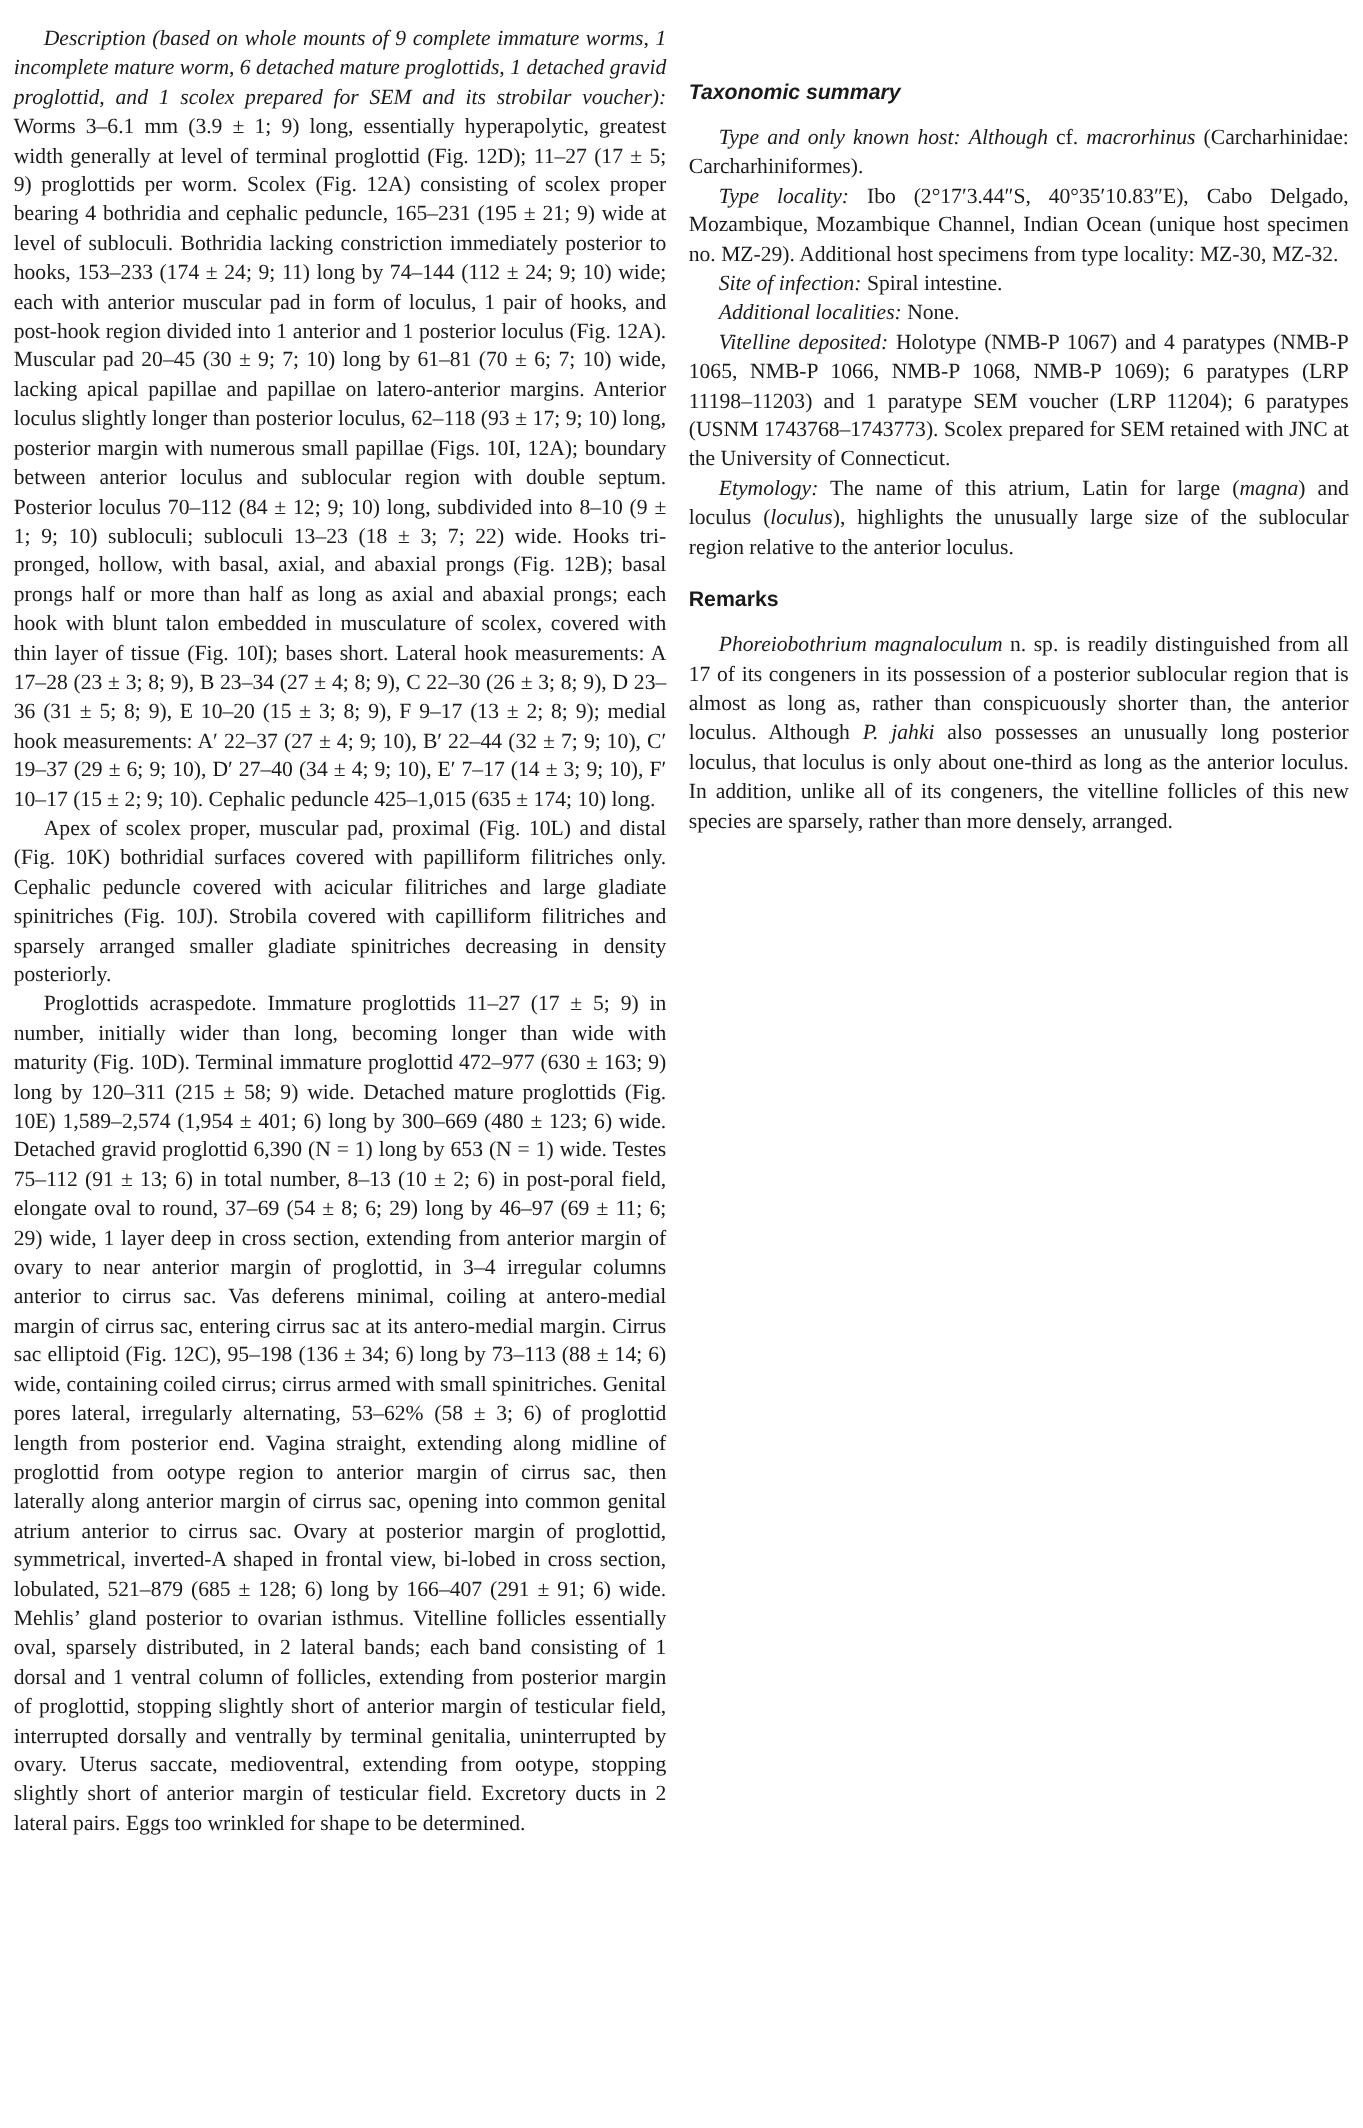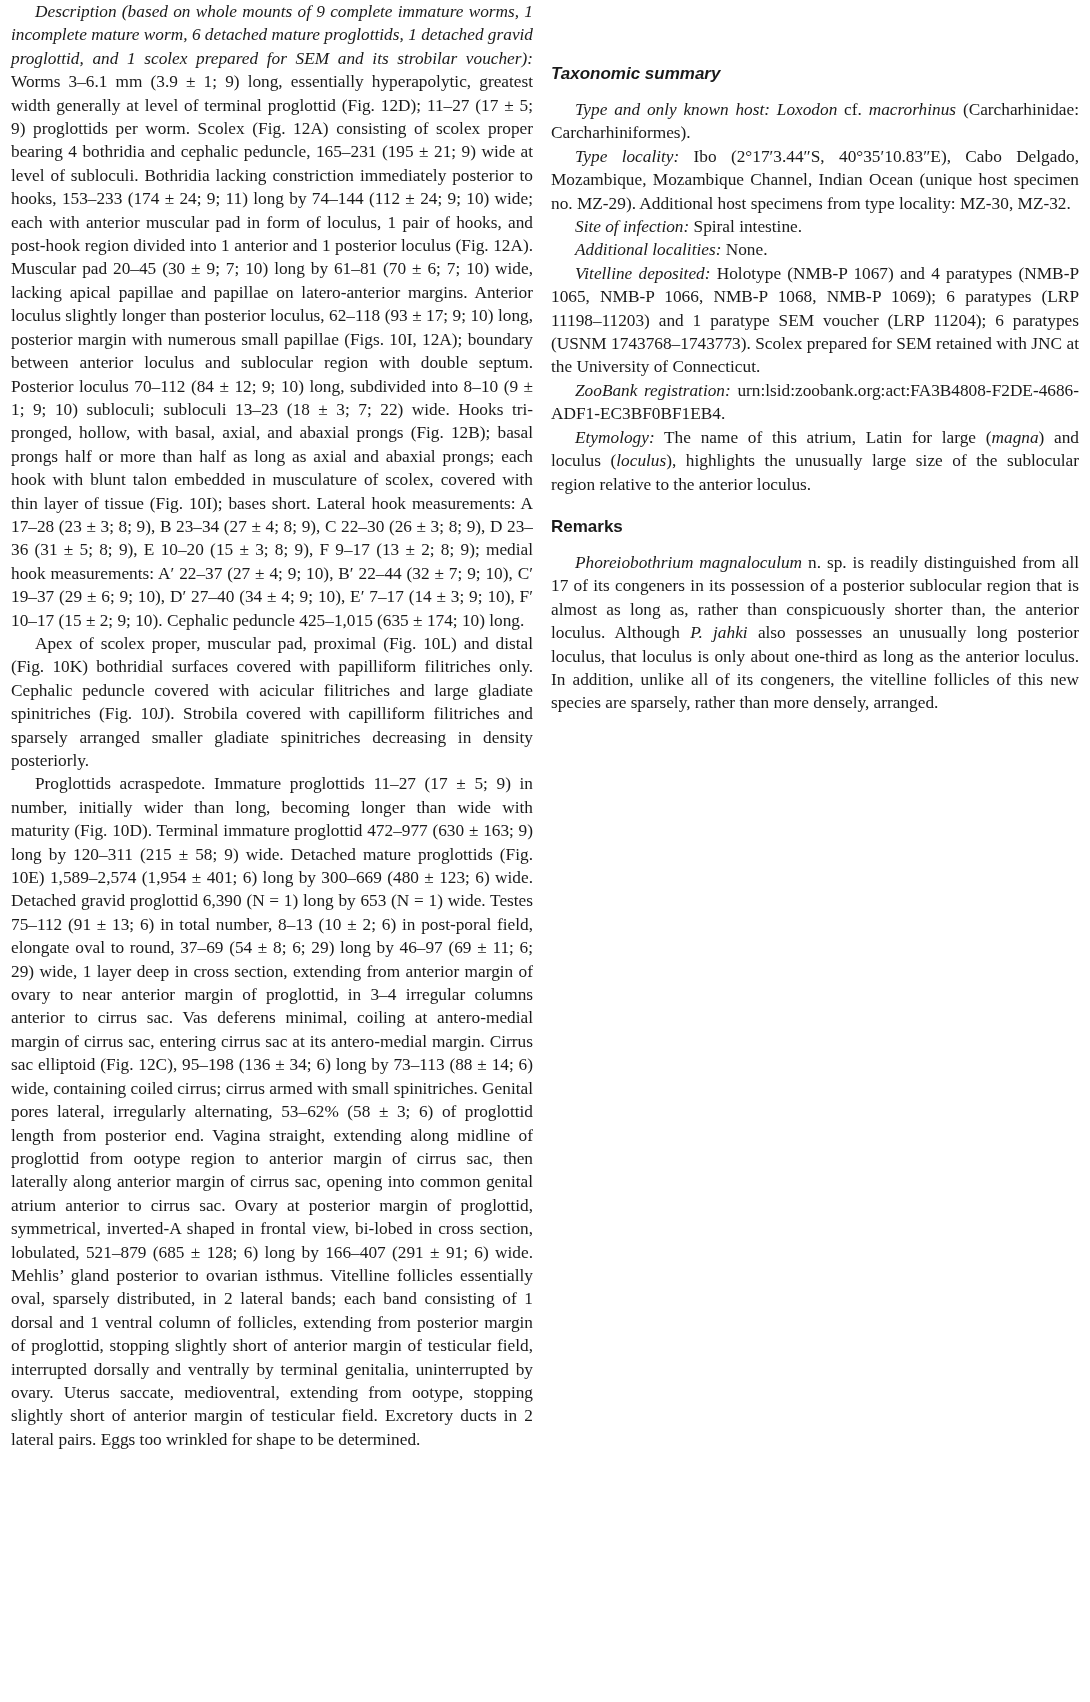--- a/index.html
+++ b/index.html
@@ -19,21 +19,21 @@
   .species-title {
     font-family: "Liberation Sans", sans-serif;
     font-size: 17.5px; line-height: 23px; font-weight: bold; margin: 0;
   }
   .species-title i { font-style: italic; }
   .fig-ref {
     font-family: "DejaVu Sans", sans-serif; font-size: 16px; line-height: 22px; margin: 0;
     font-weight: normal;
   }
   p { margin: 0; text-indent: 24px; }
-  .desc-first { }
+  .desc-first { margin-top: 19px; }
   .section-heading {
     font-family: "Liberation Sans", sans-serif;
     font-weight: bold; font-size: 17px; line-height: 22px;
     margin: 0; text-indent: 0;
   }
   .heading-taxo { margin-top: 3px; margin-bottom: 13px; font-style: italic; }
   .heading-remarks { margin-top: 20px; margin-bottom: 13px; }
   .ital { font-style: italic; }
 </style>
 </head>
@@ -42,31 +42,30 @@
 <div class="col col-left">
 
   <p class="desc-first"><span class="ital">Description (based on whole mounts of 9 complete immature worms, 1 incomplete mature worm, 6 detached mature proglottids, 1 detached gravid proglottid, and 1 scolex prepared for SEM and its strobilar voucher):</span><span> Worms 3–6.1 mm (3.9 ± 1; 9) long, essentially hyperapolytic, greatest width generally at level of terminal proglottid (Fig. 12D); 11–27 (17 ± 5; 9) proglottids per worm. Scolex (Fig. 12A) consisting of scolex proper bearing 4 bothridia and cephalic peduncle, 165–231 (195 ± 21; 9) wide at level of subloculi. Bothridia lacking constriction immediately posterior to hooks, 153–233 (174 ± 24; 9; 11) long by 74–144 (112 ± 24; 9; 10) wide; each with anterior muscular pad in form of loculus, 1 pair of hooks, and post-hook region divided into 1 anterior and 1 posterior loculus (Fig. 12A). Muscular pad 20–45 (30 ± 9; 7; 10) long by 61–81 (70 ± 6; 7; 10) wide, lacking apical papillae and papillae on latero-anterior margins. Anterior loculus slightly longer than posterior loculus, 62–118 (93 ± 17; 9; 10) long, posterior margin with numerous small papillae (Figs. 10I, 12A); boundary between anterior loculus and sublocular region with double septum. Posterior loculus 70–112 (84 ± 12; 9; 10) long, subdivided into 8–10 (9 ± 1; 9; 10) subloculi; subloculi 13–23 (18 ± 3; 7; 22) wide. Hooks tri-pronged, hollow, with basal, axial, and abaxial prongs (Fig. 12B); basal prongs half or more than half as long as axial and abaxial prongs; each hook with blunt talon embedded in musculature of scolex, covered with thin layer of tissue (Fig. 10I); bases short. Lateral hook measurements: A 17–28 (23 ± 3; 8; 9), B 23–34 (27 ± 4; 8; 9), C 22–30 (26 ± 3; 8; 9), D 23–36 (31 ± 5; 8; 9), E 10–20 (15 ± 3; 8; 9), F 9–17 (13 ± 2; 8; 9); medial hook measurements: A′ 22–37 (27 ± 4; 9; 10), B′ 22–44 (32 ± 7; 9; 10), C′ 19–37 (29 ± 6; 9; 10), D′ 27–40 (34 ± 4; 9; 10), E′ 7–17 (14 ± 3; 9; 10), F′ 10–17 (15 ± 2; 9; 10). Cephalic peduncle 425–1,015 (635 ± 174; 10) long.</span></p>
   <p>Apex of scolex proper, muscular pad, proximal (Fig. 10L) and distal (Fig. 10K) bothridial surfaces covered with papilliform filitriches only. Cephalic peduncle covered with acicular filitriches and large gladiate spinitriches (Fig. 10J). Strobila covered with capilliform filitriches and sparsely arranged smaller gladiate spinitriches decreasing in density posteriorly.</p>
   <p>Proglottids acraspedote. Immature proglottids 11–27 (17 ± 5; 9) in number, initially wider than long, becoming longer than wide with maturity (Fig. 10D). Terminal immature proglottid 472–977 (630 ± 163; 9) long by 120–311 (215 ± 58; 9) wide. Detached mature proglottids (Fig. 10E) 1,589–2,574 (1,954 ± 401; 6) long by 300–669 (480 ± 123; 6) wide. Detached gravid proglottid 6,390 (N = 1) long by 653 (N = 1) wide. Testes 75–112 (91 ± 13; 6) in total number, 8–13 (10 ± 2; 6) in post-poral field, elongate oval to round, 37–69 (54 ± 8; 6; 29) long by 46–97 (69 ± 11; 6; 29) wide, 1 layer deep in cross section, extending from anterior margin of ovary to near anterior margin of proglottid, in 3–4 irregular columns anterior to cirrus sac. Vas deferens minimal, coiling at antero-medial margin of cirrus sac, entering cirrus sac at its antero-medial margin. Cirrus sac elliptoid (Fig. 12C), 95–198 (136 ± 34; 6) long by 73–113 (88 ± 14; 6) wide, containing coiled cirrus; cirrus armed with small spinitriches. Genital pores lateral, irregularly alternating, 53–62% (58 ± 3; 6) of proglottid length from posterior end. Vagina straight, extending along midline of proglottid from ootype region to anterior margin of cirrus sac, then laterally along anterior margin of cirrus sac, opening into common genital atrium anterior to cirrus sac. Ovary at posterior margin of proglottid, symmetrical, inverted-A shaped in frontal view, bi-lobed in cross section, lobulated, 521–879 (685 ± 128; 6) long by 166–407 (291 ± 91; 6) wide. Mehlis’ gland posterior to ovarian isthmus. Vitelline follicles essentially oval, sparsely distributed, in 2 lateral bands; each band consisting of 1 dorsal and 1 ventral column of follicles, extending from posterior margin of proglottid, stopping slightly short of anterior margin of testicular field, interrupted dorsally and ventrally by terminal genitalia, uninterrupted by ovary. Uterus saccate, medioventral, extending from ootype, stopping slightly short of anterior margin of testicular field. Excretory ducts in 2 lateral pairs. Eggs too wrinkled for shape to be determined.</p>
 </div>
 
 <div class="col col-right">
   <h2 class="section-heading heading-taxo">Taxonomic summary</h2>
 
-  <p><span class="ital">Type and only known host:</span> <span class="ital">Loxodon</span><span> cf. </span><span class="ital">macrorhinus</span><span> (Carcharhinidae: Carcharhiniformes).</span></p>
+  <p><span class="ital">Type and only known host:</span> <span class="ital">Although</span><span> cf. </span><span class="ital">macrorhinus</span><span> (Carcharhinidae: Carcharhiniformes).</span></p>
 
   <p><span class="ital">Type locality:</span><span> Ibo (2°17′3.44″S, 40°35′10.83″E), Cabo Delgado, Mozambique, Mozambique Channel, Indian Ocean (unique host specimen no. MZ-29). Additional host specimens from type locality: MZ-30, MZ-32.</span></p>
 
   <p><span class="ital">Site of infection:</span><span> Spiral intestine.</span></p>
 
   <p><span class="ital">Additional localities:</span><span> None.</span></p>
 
   <p><span class="ital">Vitelline deposited:</span><span> Holotype (NMB-P 1067) and 4 paratypes (NMB-P 1065, NMB-P 1066, NMB-P 1068, NMB-P 1069); 6 paratypes (LRP 11198–11203) and 1 paratype SEM voucher (LRP 11204); 6 paratypes (USNM 1743768–1743773). Scolex prepared for SEM retained with JNC at the University of Connecticut.</span></p>
 
 
-  <p><span class="ital">ZooBank registration:</span><span> urn:lsid:zoobank.org:act:FA3B4808-F2DE-4686-ADF1-EC3BF0BF1EB4.</span></p>
 
   <p><span class="ital">Etymology:</span><span> The name of this atrium, Latin for large (</span><span class="ital">magna</span><span>) and loculus (</span><span class="ital">loculus</span><span>), highlights the unusually large size of the sublocular region relative to the anterior loculus.</span></p>
 
   <h2 class="section-heading heading-remarks">Remarks</h2>
 
   <p><span class="ital">Phoreiobothrium magnaloculum</span><span> n. sp. is readily distinguished from all 17 of its congeners in its possession of a posterior sublocular region that is almost as long as, rather than conspicuously shorter than, the anterior loculus. Although </span><span class="ital">P. jahki</span><span> also possesses an unusually long posterior loculus, that loculus is only about one-third as long as the anterior loculus. In addition, unlike all of its congeners, the vitelline follicles of this new species are sparsely, rather than more densely, arranged.</span></p>
 </div>
 
 </body></html>

